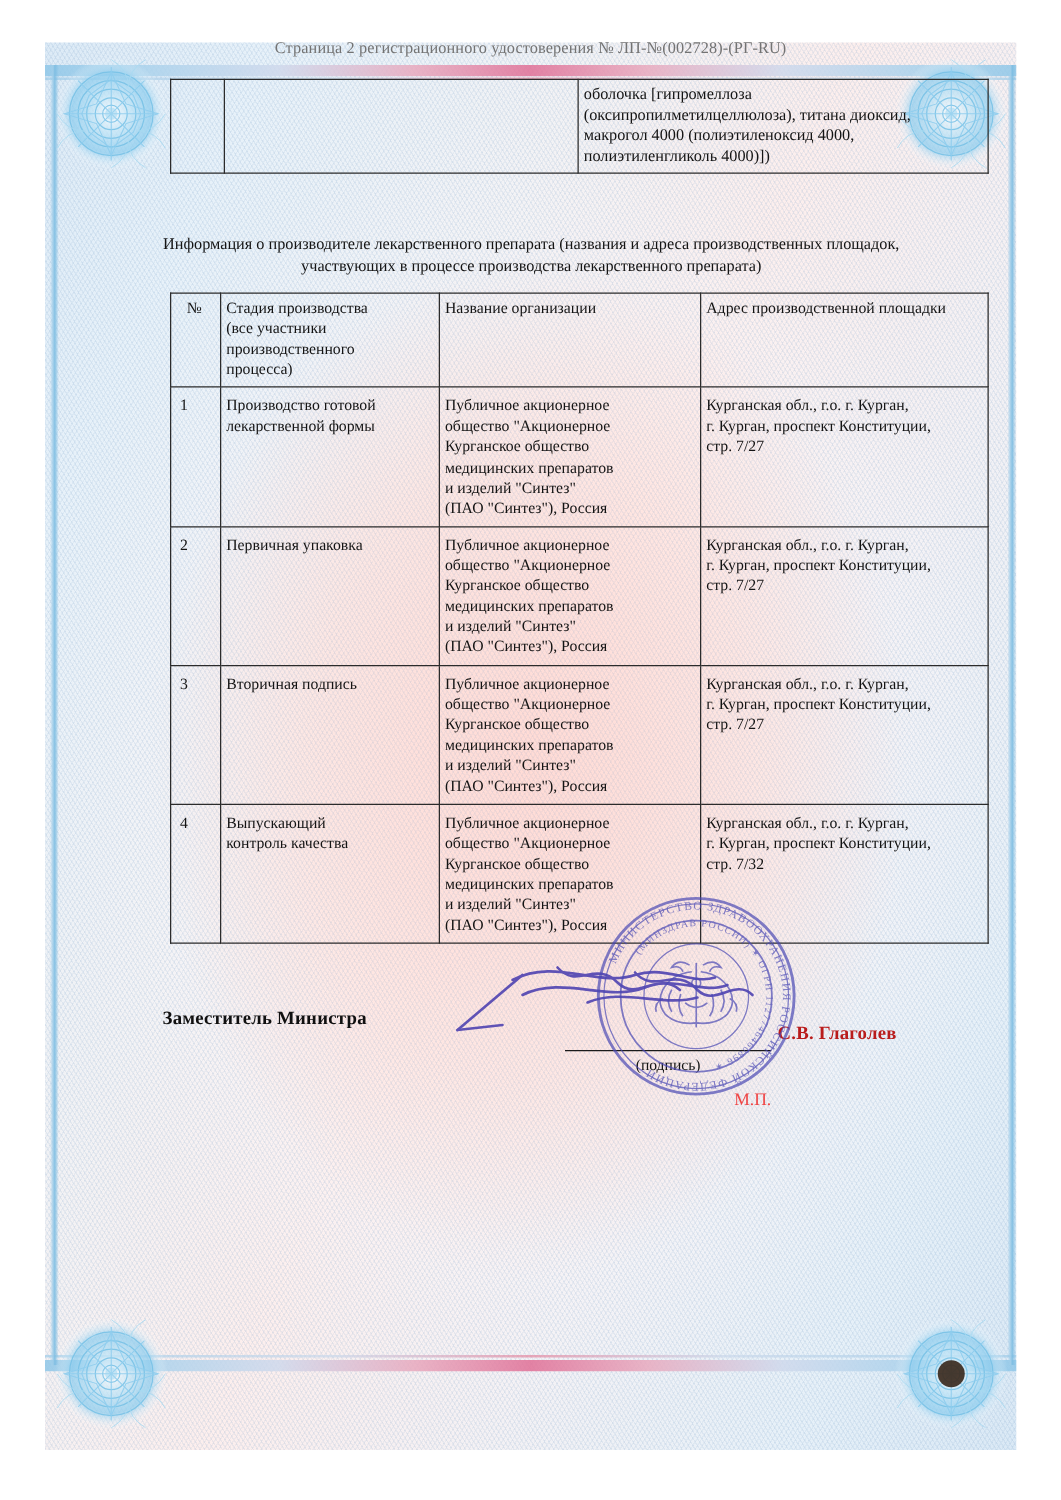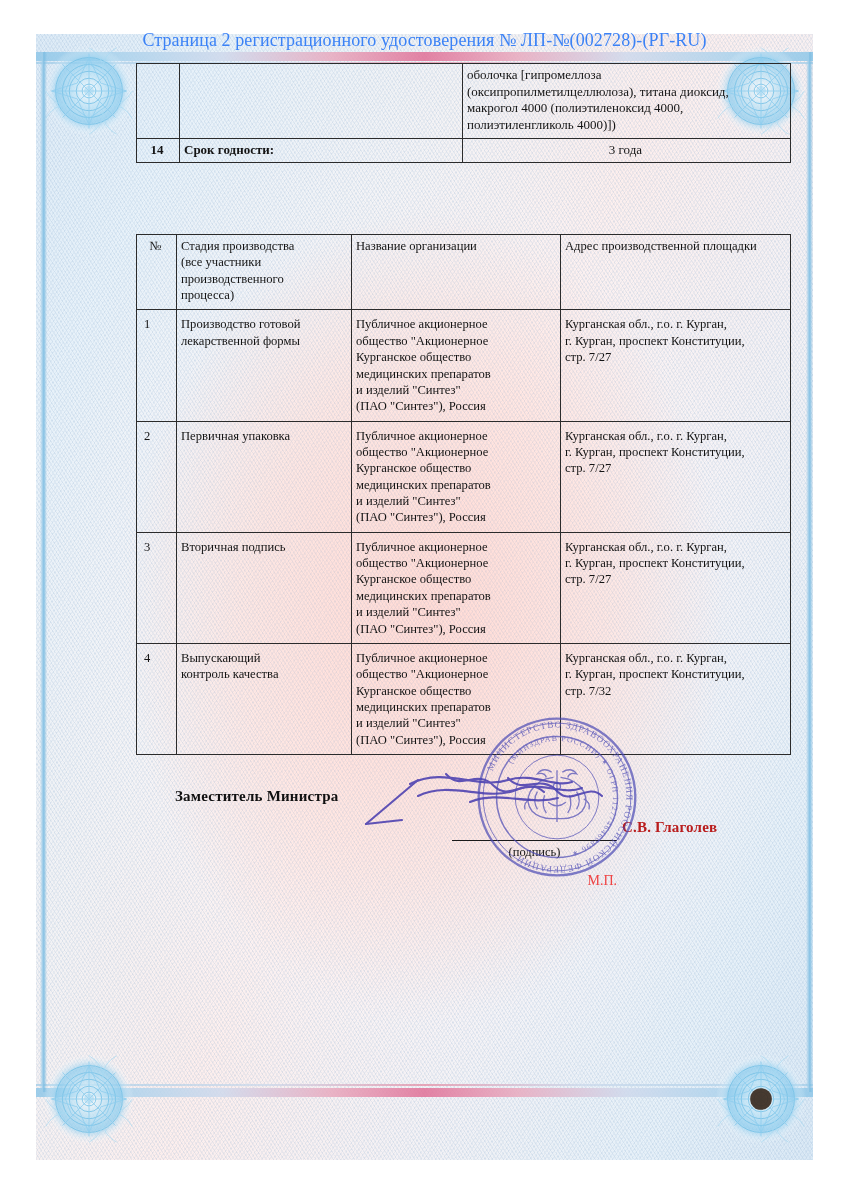--- a/index.html
+++ b/index.html
@@ -90,23 +90,23 @@
   .r-tr { left: 702px; top: 32px;  }
   .r-bl { left: 30px;  top: 1040px;}
   .r-br { left: 702px; top: 1040px;}
 
   
   .doc-header {
     position: absolute;
     left: 0; top: 30px;
     width: 849px;
     text-align: center;
-    font-size: 18px;
+    font-size: 13px;
     letter-spacing: .1px;
-    color: #3b82f6;
+    color: #737373;
   }
 
   
   table.doc-table {
     border-collapse: collapse;
     width: 100%;
     font-size: 13px;
     line-height: 1.28;
     color: #141414;
   }
@@ -153,26 +153,25 @@
   .tbl-man .col-org  { width: 198px; }
   .tbl-man .col-addr { }
   .tbl-man td.col-no { text-align: left; padding-left: 7px; }
   .tbl-man .cell-lines span { display: block; white-space: nowrap; }
   .tbl-man .hdr-row th { padding-bottom: 6px; }
   .tbl-man tbody td { padding-top: 6px; padding-bottom: 6px; }
 
   
   .sig-title {
     position: absolute;
-    left: 130px; top: 788px;
+    left: 130px; top: 807px;
     font-size: 15px;
     font-weight: bold;
     letter-spacing: .2px;
     color: #101010;
-    margin-left: 45px;
   }
   .sig-line {
     position: absolute;
     left: 452px; top: 840px;
     width: 165px; height: 0;
     border-top: 1.4px solid #1a1a1a;
   }
   .sig-caption {
     position: absolute;
     left: 452px; top: 845px;
@@ -284,30 +283,27 @@
         <tr>
           <td class="c-num"></td>
           <td class="c-lab"></td>
           <td class="c-val">
             <span class="ingr-line">оболочка [гипромеллоза</span>
             <span class="ingr-line">(оксипропилметилцеллюлоза), титана диоксид,</span>
             <span class="ingr-line">макрогол 4000 (полиэтиленоксид 4000,</span>
             <span class="ingr-line">полиэтиленгликоль 4000)])</span>
           </td>
         </tr>
-        <tr>
-          <td class="c-num">14</td>
-          <td class="c-lab">Срок годности:</td>
-          <td class="c-val c-val-center">3 года</td>
-        </tr>
       </tbody>
     </table>
   </div>
 
   <div class="caption">
+    <div>Информация о производителе лекарственного препарата (названия и адреса производственных площадок,</div>
+    <div>участвующих в процессе производства лекарственного препарата)</div>
   </div>
 
   <div class="tbl-man-wrap">
     <table class="doc-table tbl-man">
       <thead>
         <tr class="hdr-row">
           <th class="col-no">№</th>
           <th class="col-st cell-lines">
             <span>Стадия производства</span>
             <span>(все участники</span>

